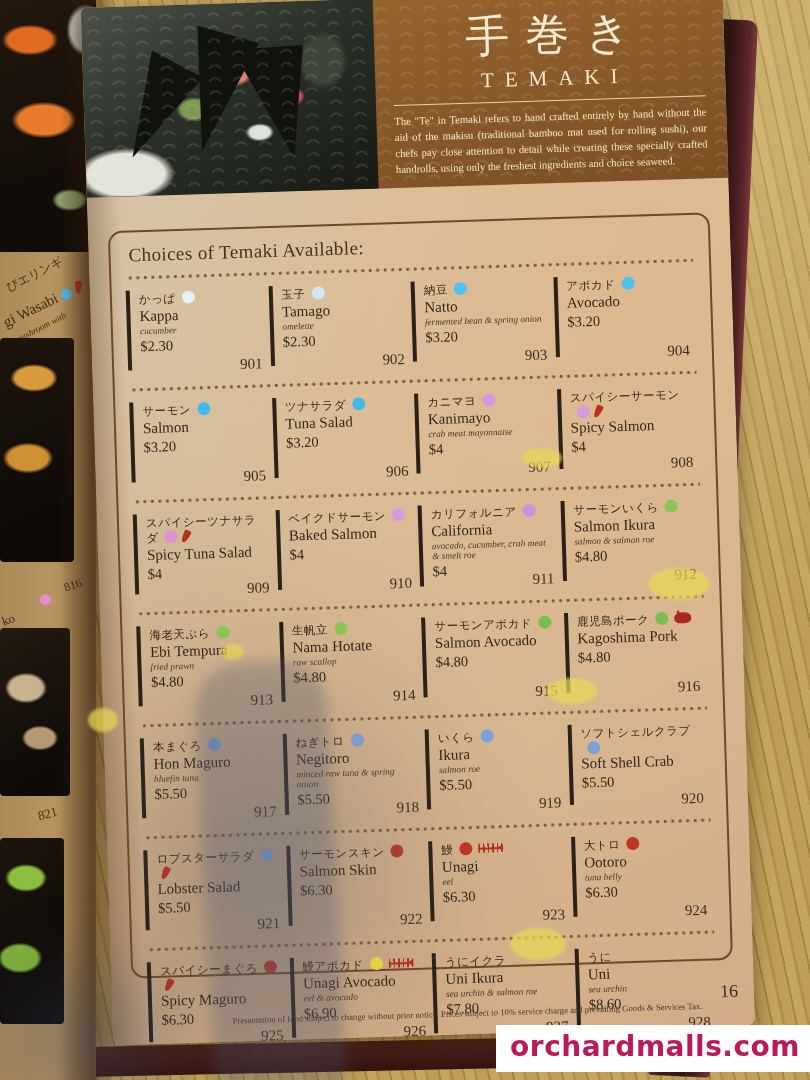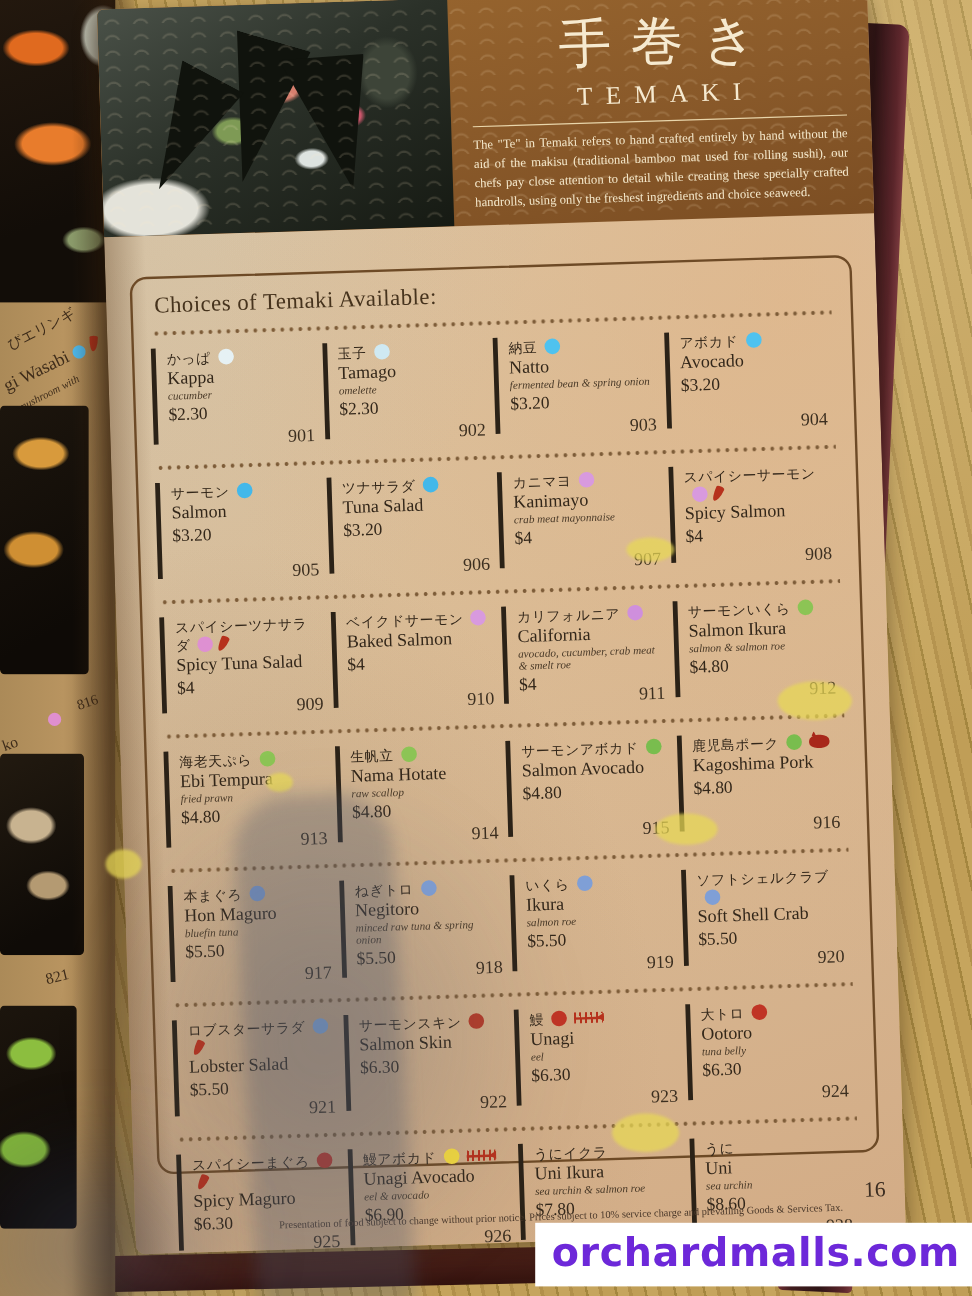--- a/index.html
+++ b/index.html
@@ -137,21 +137,21 @@
   .shadow-soft{left:40px;top:580px;width:460px;height:520px;filter:blur(28px);
     background:radial-gradient(55% 55% at 50% 55%,rgba(85,95,115,.26),rgba(85,95,115,0) 75%);}
   .shadow-phone{left:204px;top:662px;width:132px;height:430px;border-radius:46px 46px 12px 12px;
     background:rgba(72,82,102,.30);filter:blur(7px);transform:rotate(-3deg);}
   .shadow-corner{left:-60px;top:860px;width:360px;height:300px;filter:blur(26px);
     background:radial-gradient(50% 50% at 40% 60%,rgba(58,68,94,.40),rgba(58,68,94,0) 75%);}
 
   
   .watermark{position:absolute;right:0;bottom:8px;z-index:9;background:#ffffff;
     padding:5px 10px 9px 14px;font-family:"DejaVu Sans","Liberation Sans",sans-serif;
-    font-weight:bold;font-size:33px;color:#6d28d9;letter-spacing:.5px;text-align:center;}
+    font-weight:bold;font-size:28px;color:#be185d;letter-spacing:.5px;text-align:center;}
 </style>
 </head>
 <body>
 
 <div class="scene">
   <div class="wood"></div>
 
   <div class="page-edges"></div>
   <div class="cover-edge"></div>
   <div class="cover-bottom"></div>

